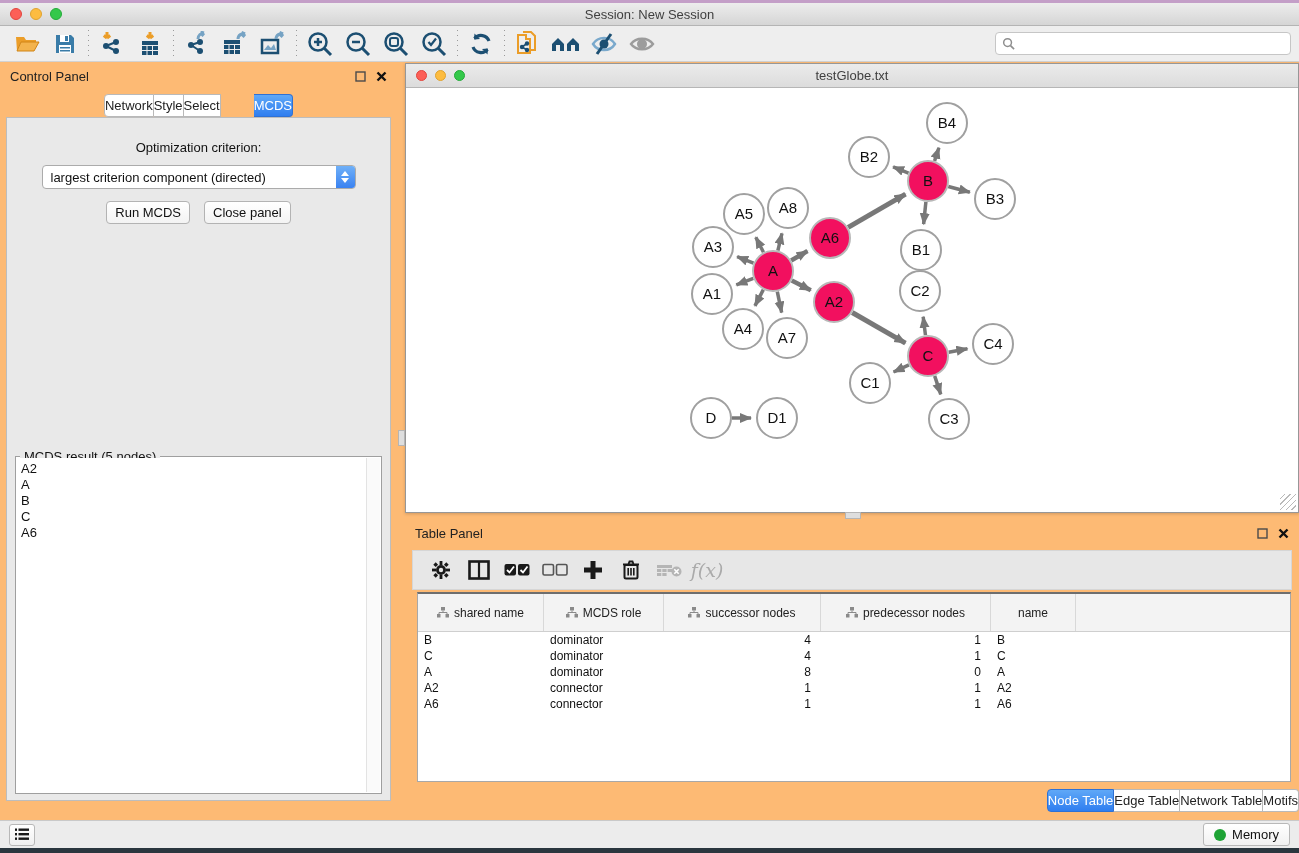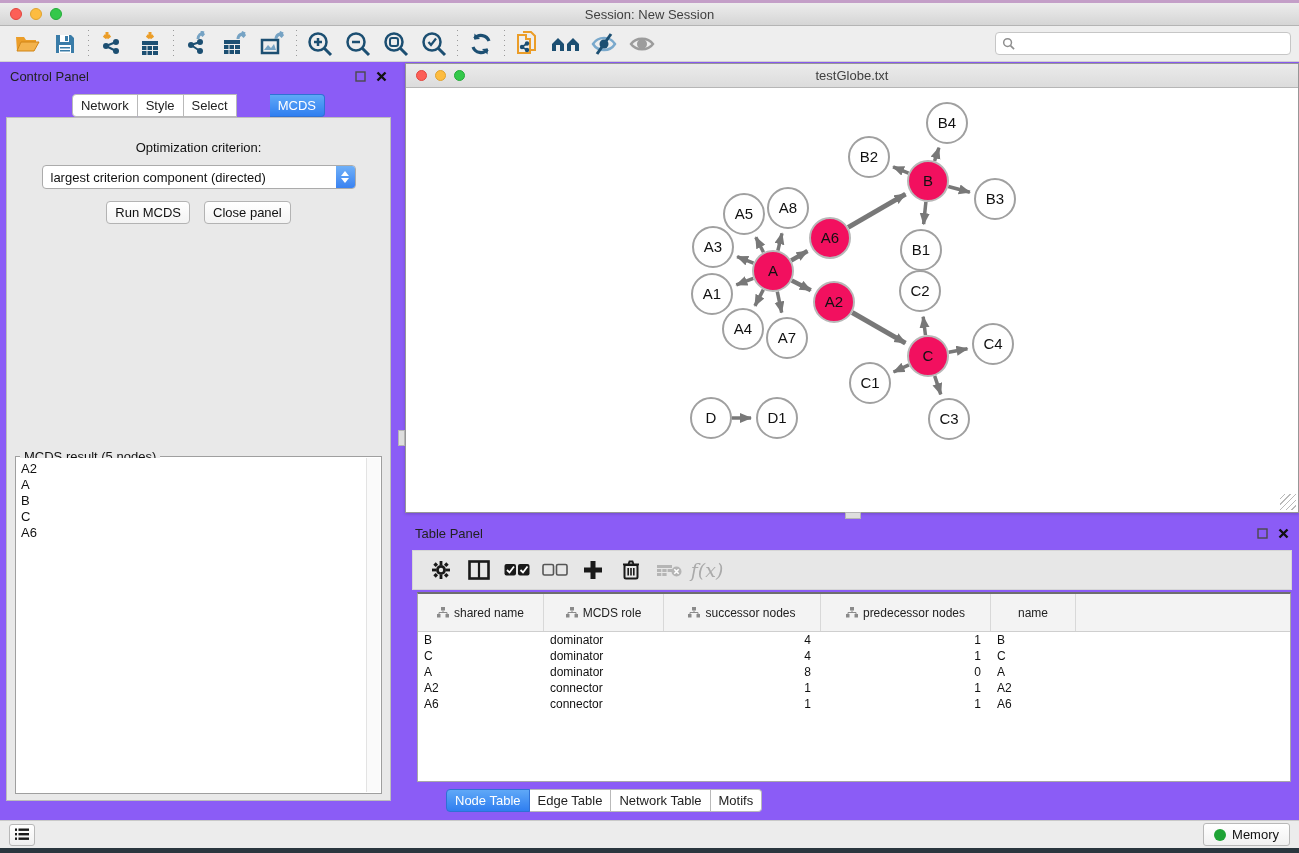--- a/index.html
+++ b/index.html
@@ -1,18 +1,18 @@
 <!DOCTYPE html>
 <html><head>
 <meta charset="utf-8">
 <style>
   * { margin:0; padding:0; box-sizing:border-box; }
   html,body { width:1299px; height:853px; overflow:hidden;
     font-family:"Liberation Sans", sans-serif; background:#ececec; }
-  .app { position:relative; width:1299px; height:853px; background:#8b5cf6; }
+  .app { position:relative; width:1299px; height:853px; background:#fdba74; }
 
   
   .wallpaper-top { position:absolute; left:0; top:0; width:100%; height:3px; background:#c49fc8; }
   .titlebar { position:absolute; left:0; top:3px; width:100%; height:23px;
     background:linear-gradient(#ededed,#d5d5d5); border-bottom:1px solid #b4b4b4;
     display:flex; align-items:center; justify-content:center; }
   .traffic { position:absolute; left:10px; top:5px; display:flex; gap:8px; }
   .tl { width:12px; height:12px; border-radius:50%; }
   .tl.red{ background:#fc5f57; border:1px solid #e2453d;}
   .tl.yel{ background:#fdbc40; border:1px solid #e0a32e;}
@@ -30,21 +30,21 @@
   .searchbox { margin-left:auto; width:296px; height:23px; background:#fff;
     border:1px solid #c6c6c6; border-radius:4px; display:flex; align-items:center; padding:0 6px; }
   .searchbox input { border:none; outline:none; flex:1; font-size:12px; margin-left:4px; background:transparent;}
 
   
   .control-panel { position:absolute; left:0; top:62px; width:397px; height:747px; }
   .panel-header { height:28px; display:flex; align-items:center; padding:0 10px; }
   .panel-header .ptitle { font-size:13px; color:#222; }
   .panel-btns { margin-left:auto; display:flex; gap:10px; align-items:center; }
   .cp-tabs { display:flex; justify-content:center; margin-top:4px; }
-  .tabseg { font-size:13px; padding:3px 8px; background:#fff; border:1px solid #b9b9b9;
+  .tabseg { font-size:13px; padding:3px 0; background:#fff; border:1px solid #b9b9b9;
     border-left:none; color:#222; cursor:default; }
   .tabseg:first-child { border-left:1px solid #b9b9b9; border-radius:4px 0 0 4px; }
   .tabseg:last-child { border-radius:0 4px 4px 0; }
   .tabseg.sel { background:linear-gradient(#5fa8f7,#2f7ef0); border-color:#2f71d4; color:#fff;margin-left:33px; }
   .cp-content { position:absolute; left:6px; right:6px; top:55px; bottom:8px;
     border:1px solid #bdbdbd; background:#e9e9e9; }
   .opt-label { text-align:center; margin-top:22px; font-size:13px; color:#111; }
   .dropdown { margin:10px auto 0; width:314px; height:24px; background:#fff;
     border:1px solid #ababab; border-radius:4px; display:flex; align-items:center; position:relative; }
   .dropdown .dval { font-size:13px; padding-left:8px; color:#111; flex:1; }
@@ -90,21 +90,21 @@
   .fx { font-family:"DejaVu Serif", serif; font-style:italic; font-size:19px; color:#aaa; }
   .tbl-wrap { position:absolute; left:12px; right:8px; top:73px; height:190px;
     background:#fff; border:1px solid #a8a8a8; border-top:2px solid #6e6e6e; overflow:hidden; }
   .tbl-head { display:flex; height:38px; background:#f3f3f3; border-bottom:1px solid #cfcfcf; }
   .th { display:flex; align-items:center; justify-content:center; gap:5px;
     font-size:12px; color:#222; border-right:1px solid #d8d8d8; height:100%; }
   .trow { display:flex; height:16px; }
   .td { font-size:12px; color:#111; line-height:16px; white-space:nowrap; overflow:hidden; }
   .td.left { padding-left:6px; text-align:left; }
   .td.right { padding-right:10px; text-align:right; }
-  .table-tabs { position:absolute; left:8px; right:0; bottom:8px; display:flex; justify-content:flex-start; }
+  .table-tabs { position:absolute; left:0; right:0; bottom:8px; display:flex; justify-content:flex-end; }
 
   
   .statusbar { position:absolute; left:0; top:820px; width:100%; height:28px;
     background:#ececec; border-top:1px solid #c9c9c9; display:flex; align-items:center; padding:0 9px; }
   .sq-btn { width:26px; height:22px; background:linear-gradient(#fff,#f0f0f0);
     border:1px solid #b8b8b8; border-radius:3px; display:flex; align-items:center; justify-content:center; }
   .memory-btn { margin-left:auto; height:23px; background:linear-gradient(#fff,#f1f1f1);
     border:1px solid #b8b8b8; border-radius:3px; display:flex; align-items:center;
     gap:6px; padding:0 10px; font-size:13px; color:#111; }
   .memdot { width:12px; height:12px; border-radius:50%; background:#1ea335; }

